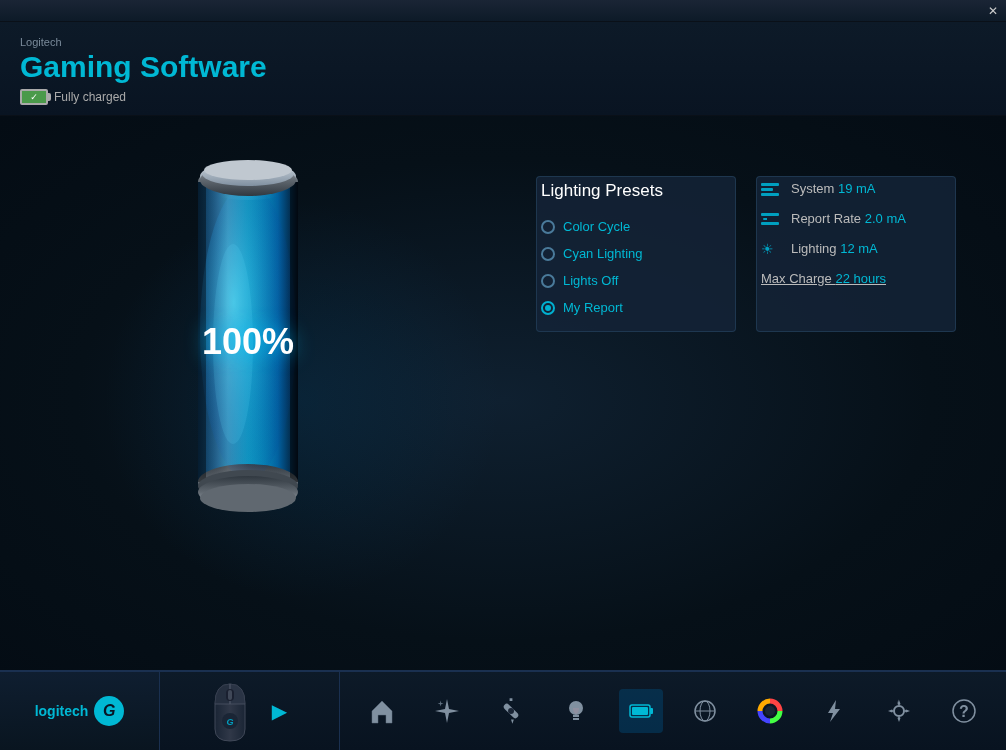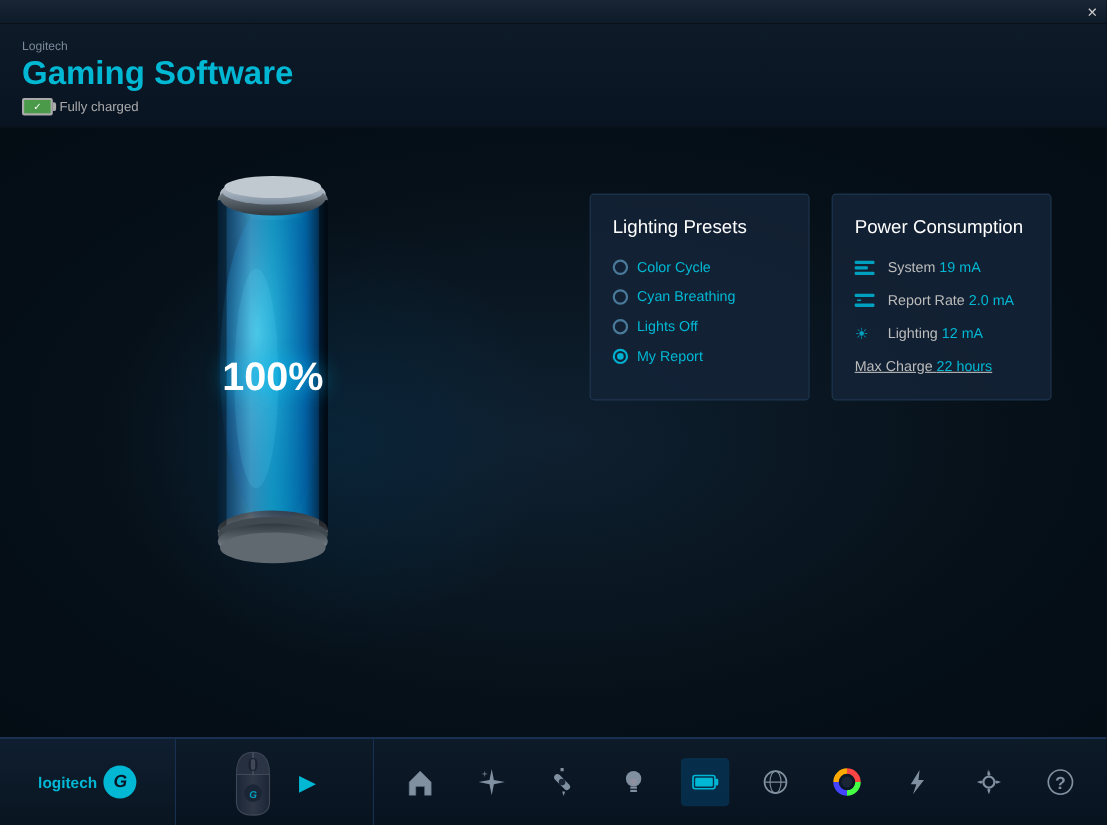--- a/index.html
+++ b/index.html
@@ -145,21 +145,21 @@
       right: 50px;
       top: 60px;
       display: flex;
       gap: 20px;
     }
 
     .panel-card {
       background: rgba(20, 35, 55, 0.85);
       border: 1px solid rgba(40, 70, 100, 0.6);
       border-radius: 4px;
-      padding: 20px;
+      padding: 4px;
       width: 200px;
     }
 
     .panel-title {
       color: white;
       font-size: 17px;
       font-weight: normal;
       margin-bottom: 18px;
     }
 
@@ -427,34 +427,33 @@
 
     <div class="panel-card">
       <div class="panel-title">Lighting Presets</div>
 
       <div class="preset-item">
         <div class="radio-dot"></div>
         <span class="preset-label">Color Cycle</span>
       </div>
       <div class="preset-item">
         <div class="radio-dot"></div>
-        <span class="preset-label">Cyan Breathing</span>
+        <span class="preset-label">Cyan Lighting</span>
       </div>
       <div class="preset-item">
         <div class="radio-dot"></div>
         <span class="preset-label">Lights Off</span>
       </div>
       <div class="preset-item">
         <div class="radio-dot selected"></div>
         <span class="preset-label">My Report</span>
       </div>
     </div>
 
     <div class="panel-card">
-      <div class="panel-title">Power Consumption</div>
 
       <div class="power-item">
         <div class="power-icon">
           <div class="power-icon-bar" style="width:18px"></div>
           <div class="power-icon-bar" style="width:12px"></div>
           <div class="power-icon-bar" style="width:18px"></div>
         </div>
         <span class="power-text">System <span class="power-value">19 mA</span></span>
       </div>
 

